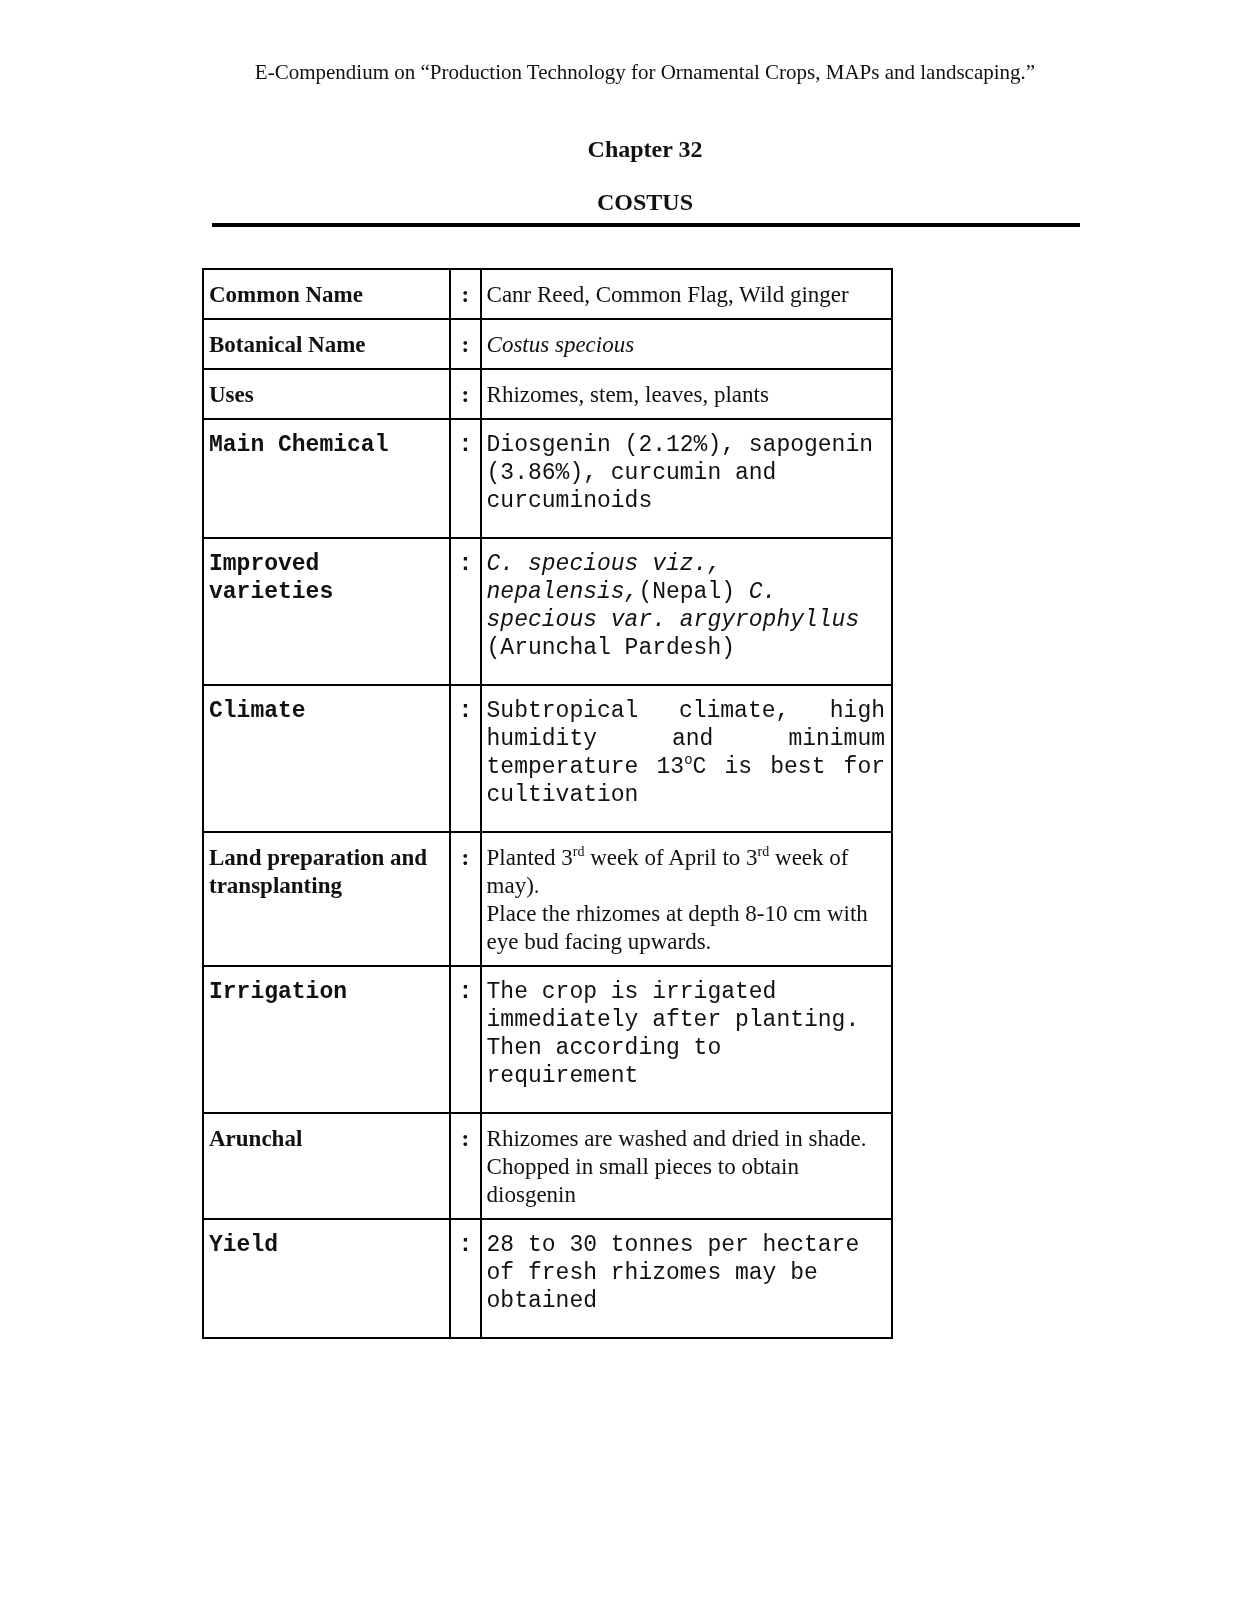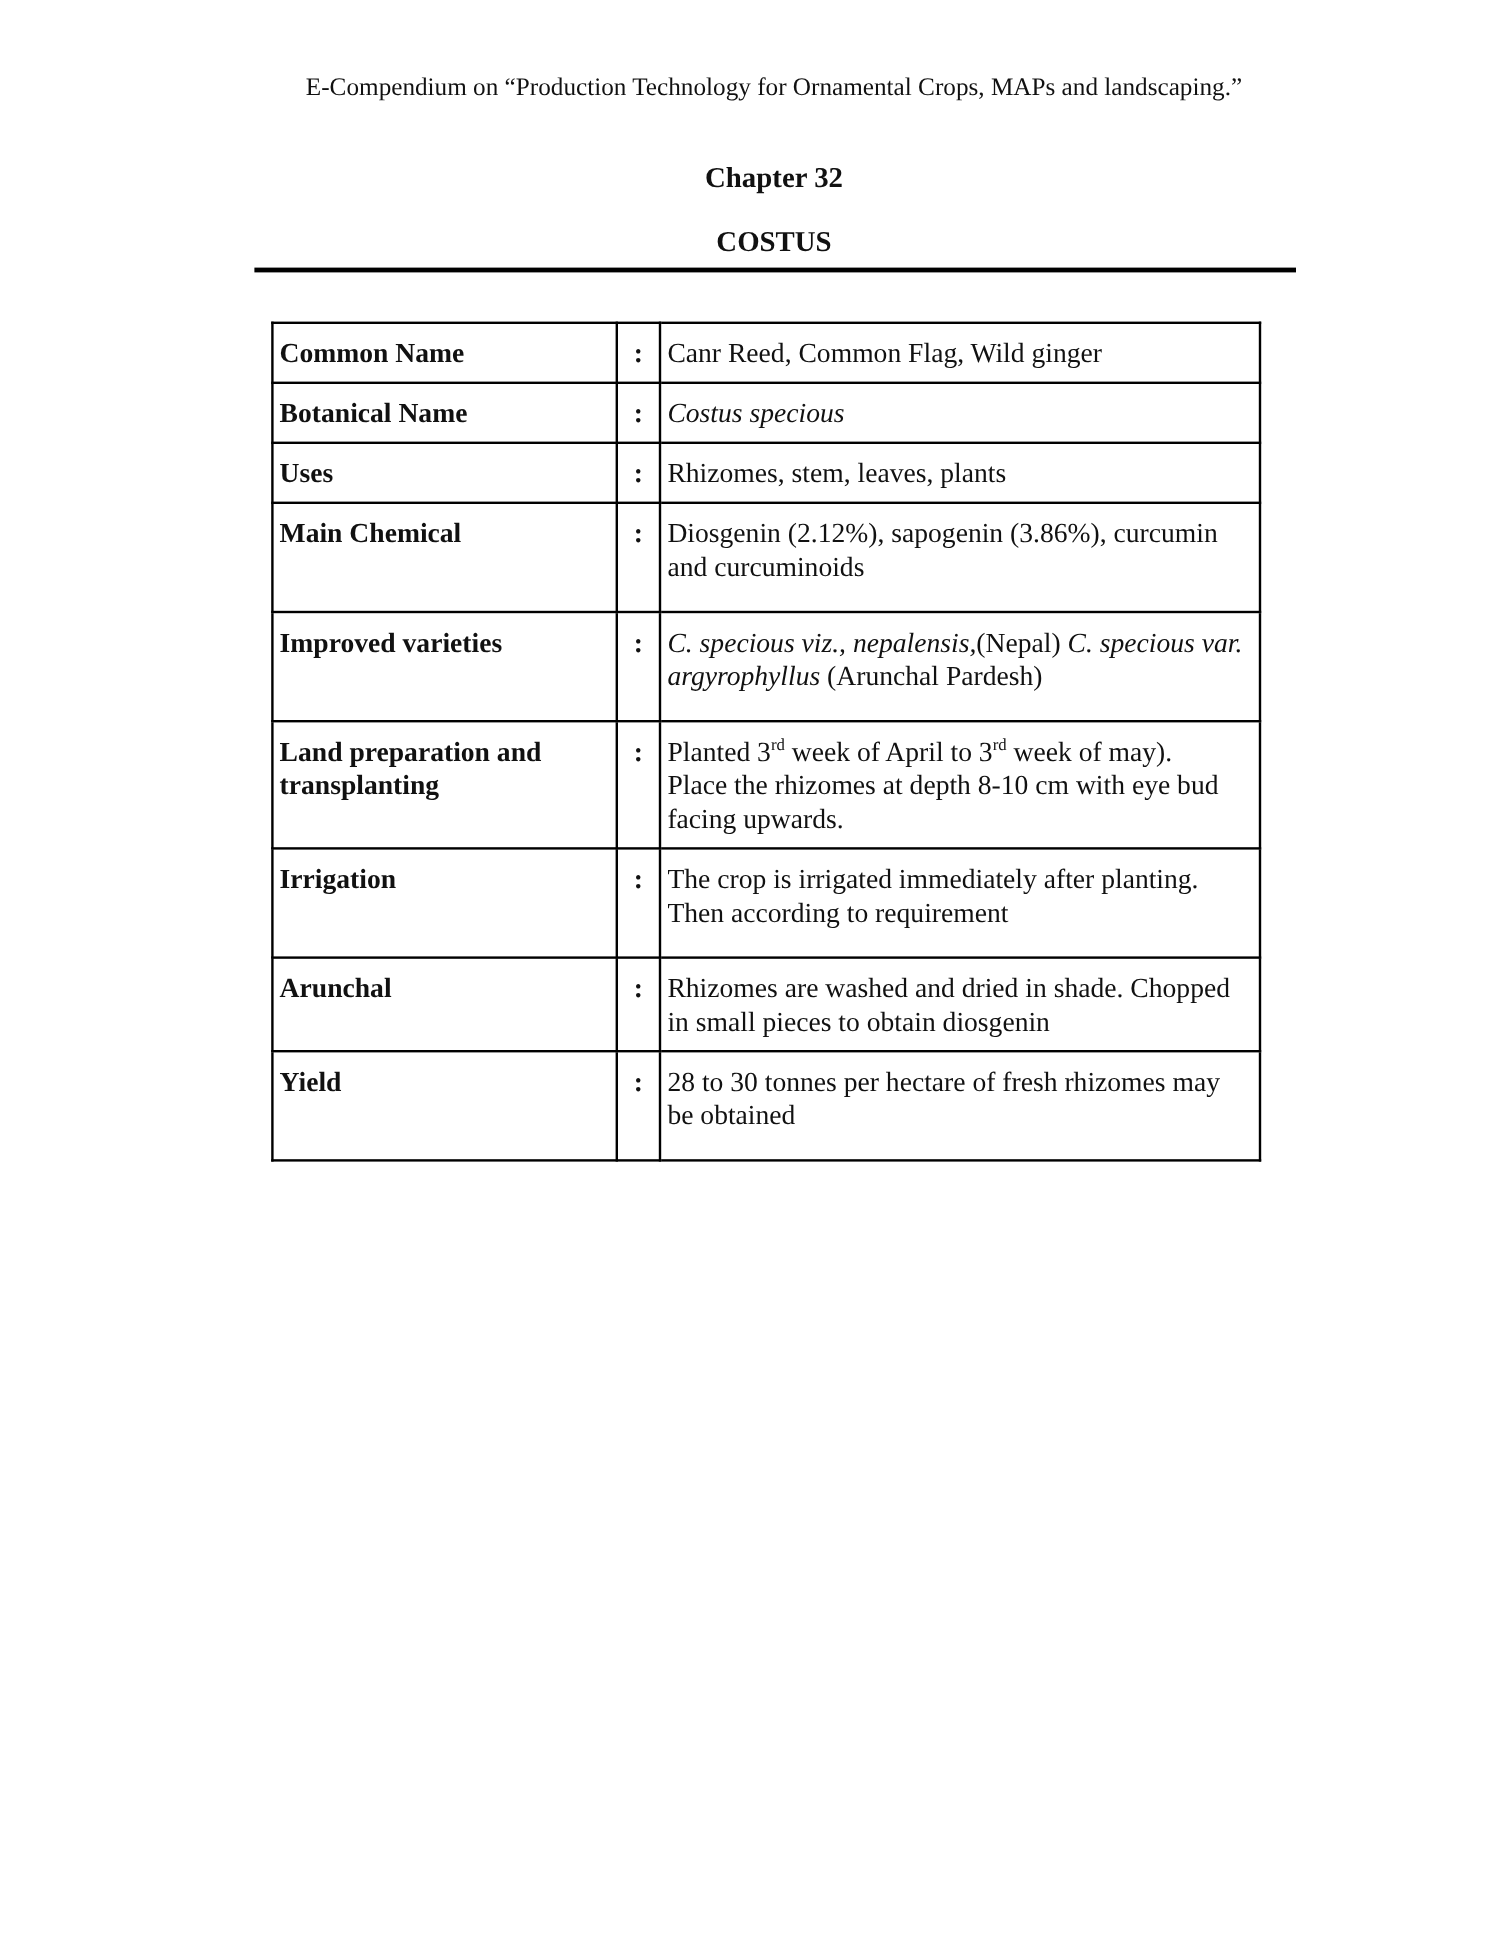--- a/index.html
+++ b/index.html
@@ -13,30 +13,30 @@
     font-weight: bold; font-size: 24px;
   }
   .title {
     position: absolute; top: 189px; left: 0; width: 1290px; text-align: center;
     font-weight: bold; font-size: 24px;
   }
   .rule {
     position: absolute; top: 223px; left: 212px; width: 868px; height: 4px; background: #000;
   }
   table.info {
-    position: absolute; top: 268px; left: 226px; width: 825px;
+    position: absolute; top: 268px; left: 202px; width: 691px;
     border-collapse: collapse; font-size: 23px; line-height: 28px;
   }
   table.info td {
     border: 2px solid #000; vertical-align: top; padding: 11px 6px 9px 5px;
   }
   table.info td.label { width: 283px; font-weight: bold; }
   table.info td.colon { width: 36px; text-align: center; font-weight: bold; padding-left: 0; padding-right: 0; }
   table.info td.value { width: 510px; }
-  table.info tr.tall td { padding-bottom: 22px; }
+  table.info tr.tall td { padding-bottom: 22px; font-family: Liberation Mono, monospace; }
   .justify { text-align: justify; text-align-last: left; }
   sup { font-size: 14px; vertical-align: 9px; line-height: 0; }
   sub { font-size: 14px; vertical-align: -4px; line-height: 0; }
 </style>
 </head>
 <body>
 
 <div class="running-header">E-Compendium on “Production Technology for Ornamental Crops, MAPs and landscaping.”</div>
 <div class="chapter">Chapter 32</div>
 <div class="title">COSTUS</div>
@@ -62,20 +62,25 @@
     <tr class="tall">
       <td class="label">Main Chemical</td>
       <td class="colon">:</td>
       <td class="value">Diosgenin (2.12%), sapogenin (3.86%), curcumin and curcuminoids</td>
     </tr>
     <tr class="tall">
       <td class="label">Improved varieties</td>
       <td class="colon">:</td>
       <td class="value"><i>C. specious viz., nepalensis,</i><span>(Nepal) </span><i>C. specious var. argyrophyllus</i><span> (Arunchal Pardesh)</span></td>
     </tr>
+    <tr class="tall">
+      <td class="label">Climate</td>
+      <td class="colon">:</td>
+      <td class="value justify"><span>Subtropical climate, high humidity and minimum temperature 13</span><sup>o</sup><span>C is best for cultivation</span></td>
+    </tr>
     <tr>
       <td class="label">Land preparation and transplanting</td>
       <td class="colon">:</td>
       <td class="value"><span>Planted 3</span><sup>rd</sup><span> week of April to 3</span><sup>rd</sup><span> week of may).</span><br><span>Place the rhizomes at depth 8-10 cm with eye bud facing upwards.</span></td>
     </tr>
     <tr class="tall">
       <td class="label">Irrigation</td>
       <td class="colon">:</td>
       <td class="value"><span>The crop is irrigated immediately after planting.</span><br><span>Then according to requirement</span></td>
     </tr>

